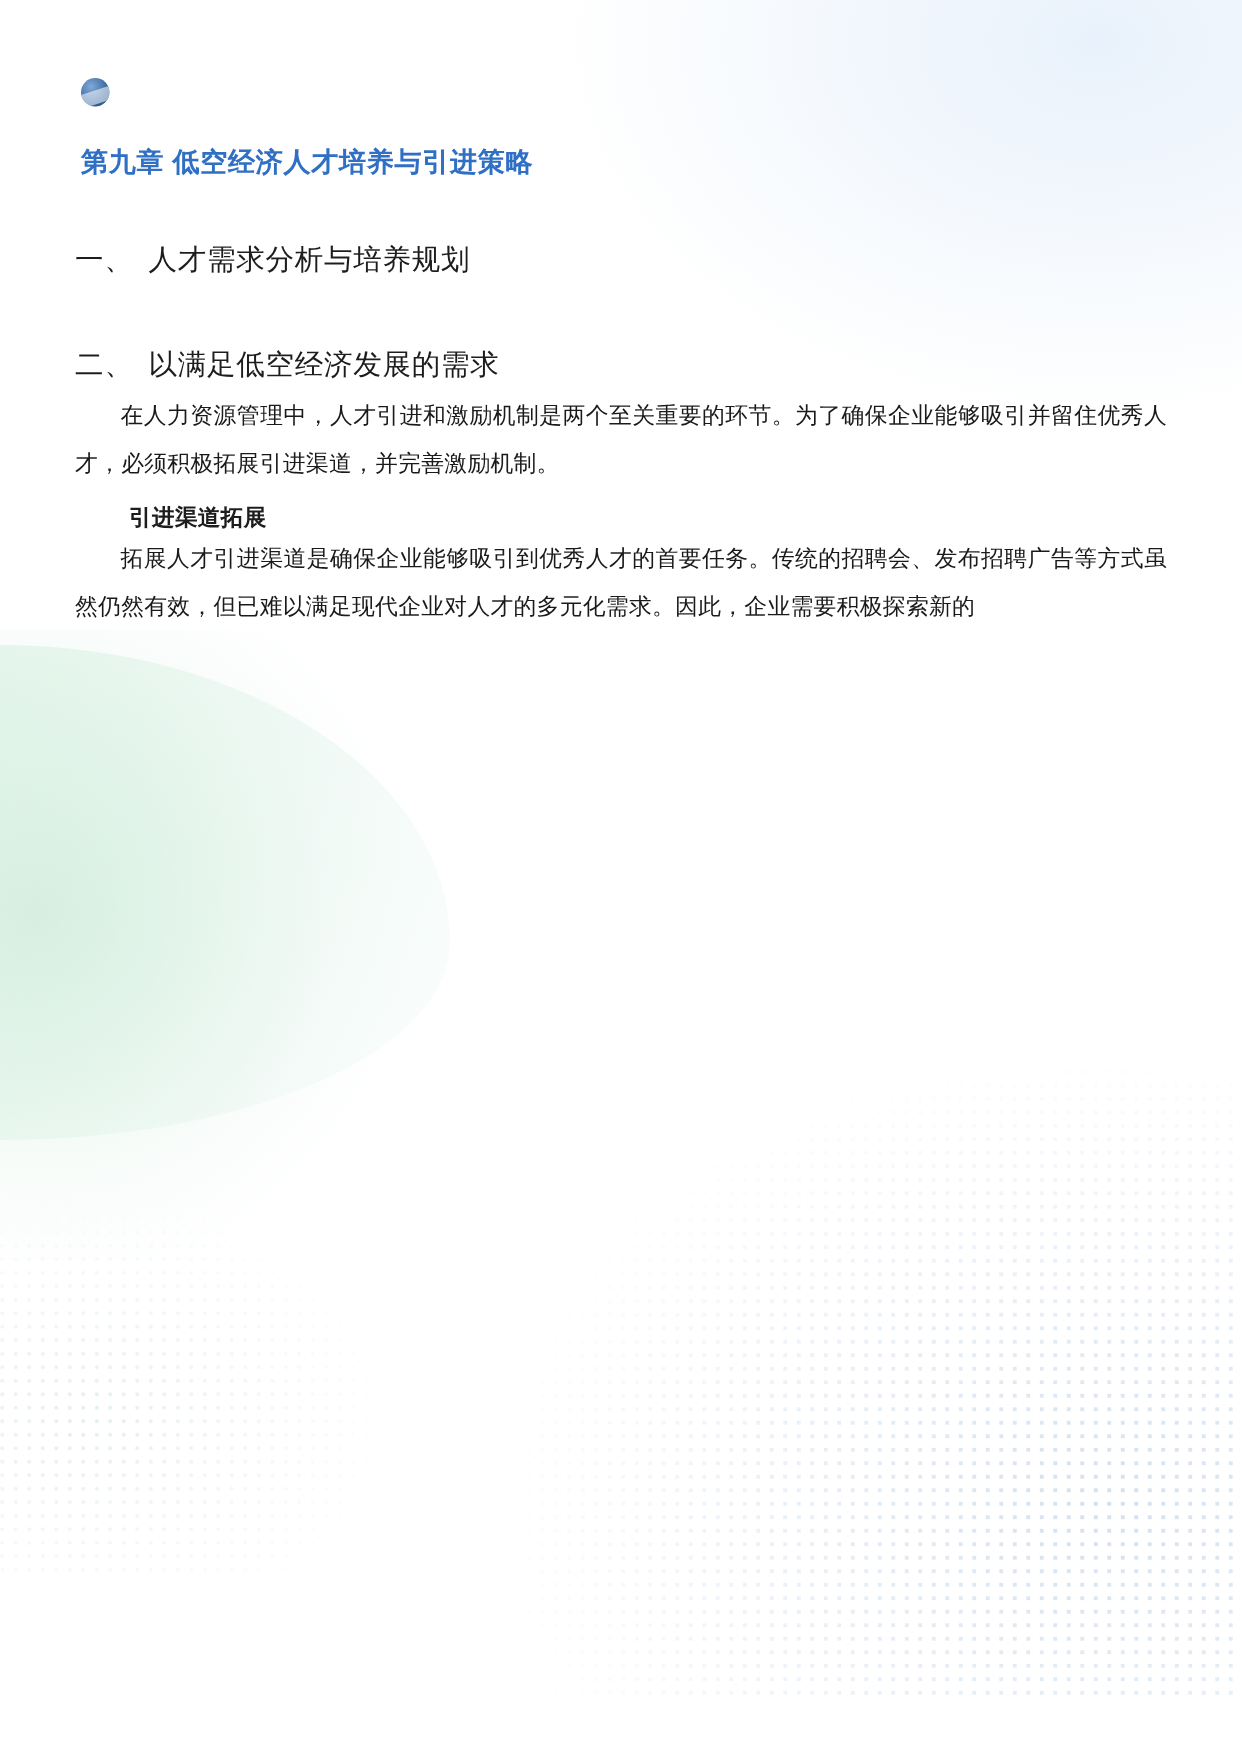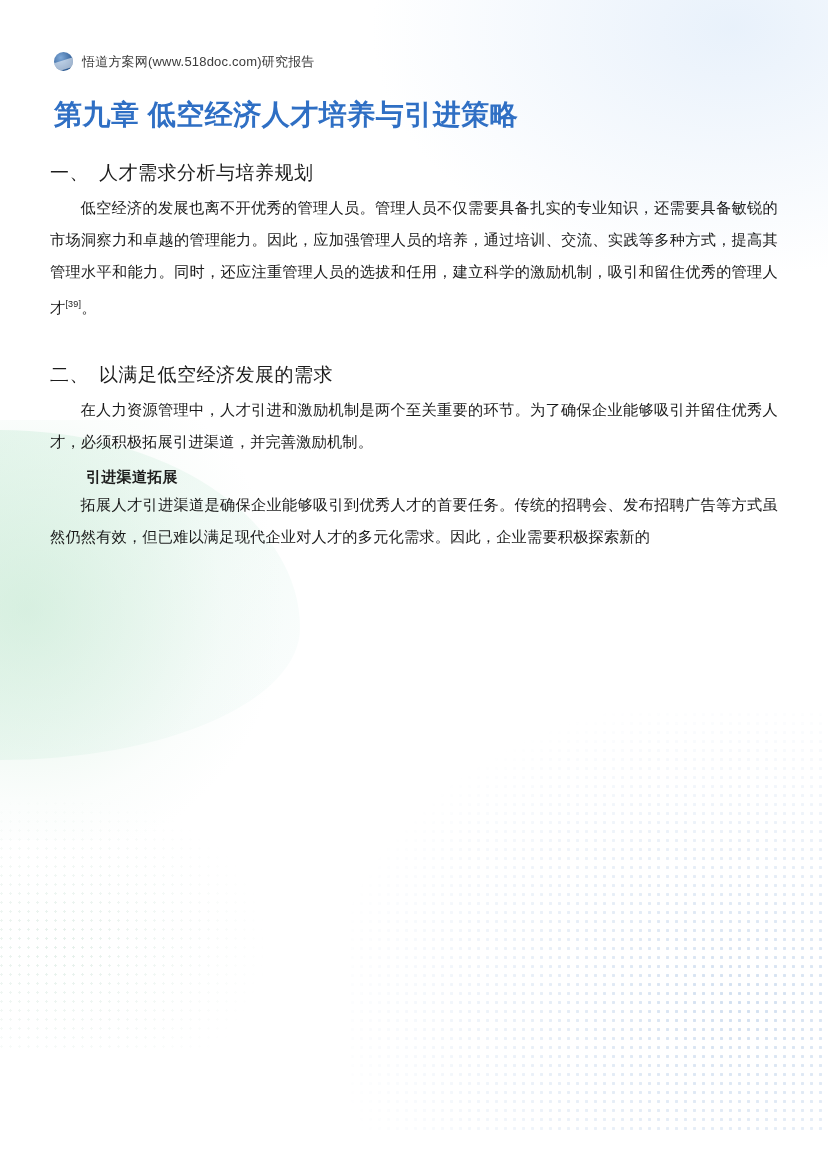--- a/index.html
+++ b/index.html
@@ -110,21 +110,21 @@
     font-size: 13px;
     color: #3b3b3b;
     letter-spacing: 0.2px;
   }
 
   
   .chapter-title {
     position: absolute;
     left: 54px;
     top: 96px;
-    font-size: 28px;
+    font-size: 18px;
     font-weight: bold;
     color: #2f6fc4;
     letter-spacing: 0.5px;
   }
 
   .body-area {
     position: absolute;
     left: 50px;
     top: 148px;
     width: 728px;
@@ -174,32 +174,30 @@
   <div class="bg-blue-top"></div>
   <div class="bg-swoosh"></div>
   <div class="bg-green"></div>
   <div class="bg-dots"></div>
   <div class="bg-dots-left"></div>
 
   <div class="content">
 
     <div class="doc-header">
       <span class="header-logo"></span>
-      <span class="header-text">悟道方案网(www.518doc.com)研究报告</span>
     </div>
 
     <div class="chapter-title">第九章 低空经济人才培养与引进策略</div>
 
     <div class="body-area">
 
       <h2 class="section-heading">
         <span class="num">一、</span><span>人才需求分析与培养规划</span>
       </h2>
 
-      <p class="para">低空经济的发展也离不开优秀的管理人员。管理人员不仅需要具备扎实的专业知识，还需要具备敏锐的市场洞察力和卓越的管理能力。因此，应加强管理人员的培养，通过培训、交流、实践等多种方式，提高其管理水平和能力。同时，还应注重管理人员的选拔和任用，建立科学的激励机制，吸引和留住优秀的管理人才<sup class="ref">[39]</sup>。</p>
 
       <div class="sec-gap"></div>
 
       <h2 class="section-heading">
         <span class="num">二、</span><span>以满足低空经济发展的需求</span>
       </h2>
 
       <p class="para">在人力资源管理中，人才引进和激励机制是两个至关重要的环节。为了确保企业能够吸引并留住优秀人才，必须积极拓展引进渠道，并完善激励机制。</p>
 
       <h3 class="sub-heading">引进渠道拓展</h3>

